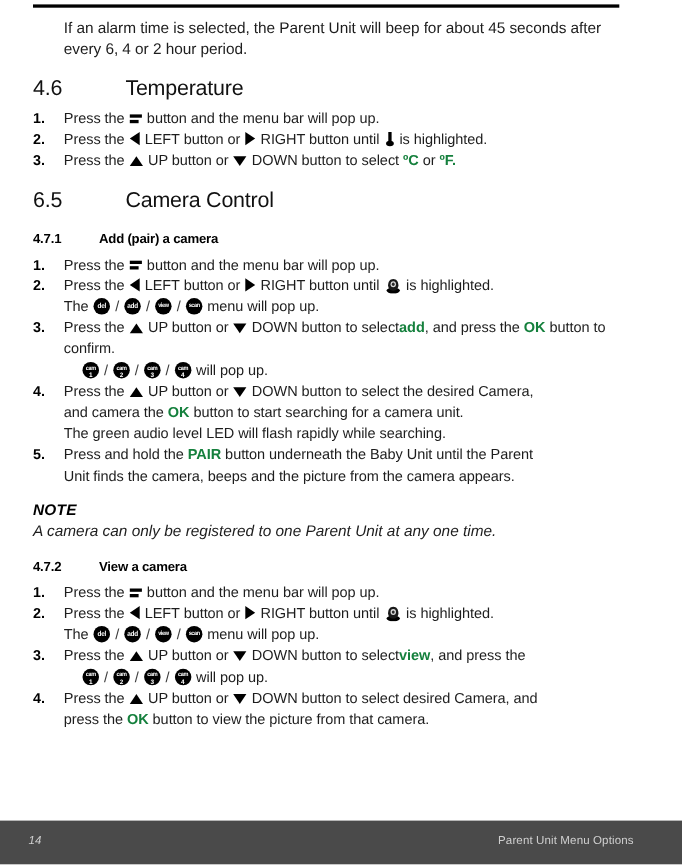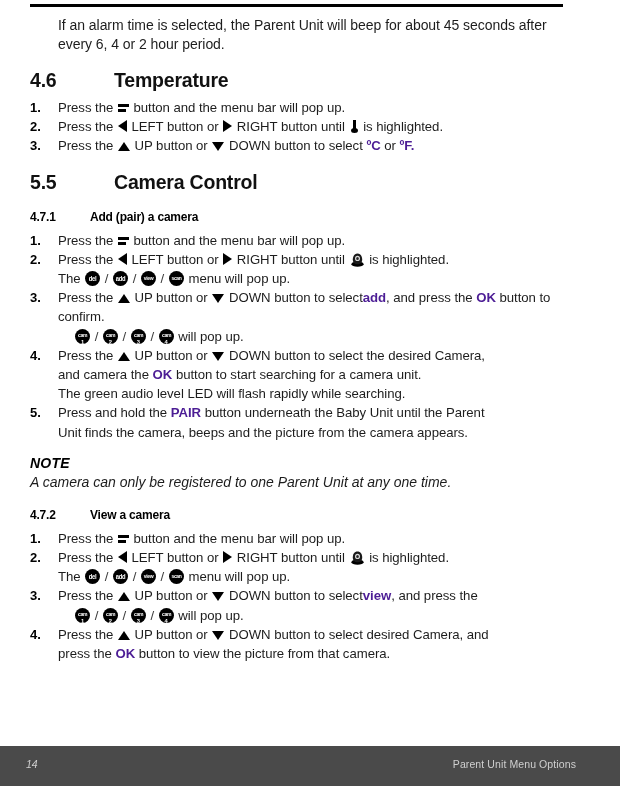--- a/index.html
+++ b/index.html
@@ -46,21 +46,21 @@
   .intro {
     margin-left: 28px;
     font-size: 14px;
     line-height: 19px;
     letter-spacing: -0.05px;
     color: #1d1d1d;
   }
 
   h2.sec {
     font-size: 19.5px;
-    font-weight: 700;
+    font-weight: 400;
     line-height: 24px;
     margin-top: 14px;
     margin-bottom: 6px;
     color: #111;
     letter-spacing: -0.2px;
   }
   h2.sec .num {
     display: inline-block;
     width: 84px;
   }
@@ -97,21 +97,21 @@
     position: absolute;
     left: 0;
     top: 0;
     font-weight: bold;
     font-size: 13px;
     color: #000;
   }
   .sub-line { display: block; }
   .indent-1 { padding-left: 16px; }
 
-  b, strong { font-weight: bold; color: #4c1d95; text-align: right; }
+  b, strong { font-weight: bold; color: #15803d; text-align: right; }
 
   
   .note-block {
     margin-top: 12px;
     font-style: italic;
     font-size: 14px;
     line-height: 19px;
     color: #1d1d1d;
   }
   .note-block .note-title {
@@ -297,21 +297,21 @@
         <span>UP button or</span>
         <span class="icon ic-tri ic-down"></span>
         <span>DOWN button to select</span>
         <b>ºC</b>
         <span>or</span>
         <b>ºF.</b>
       </li>
     </ol>
 
     <h2 class="sec">
-      <span class="num">5.5</span><span>Camera Control</span>
+      <span class="num">6.5</span><span>Camera Control</span>
     </h2>
 
     <h3 class="subsec">
       <span class="num">4.7.1</span><span>Add (pair) a camera</span>
     </h3>
 
     <ol class="steps">
       <li>
         <span class="marker">1.</span>
         <span>Press the</span>

